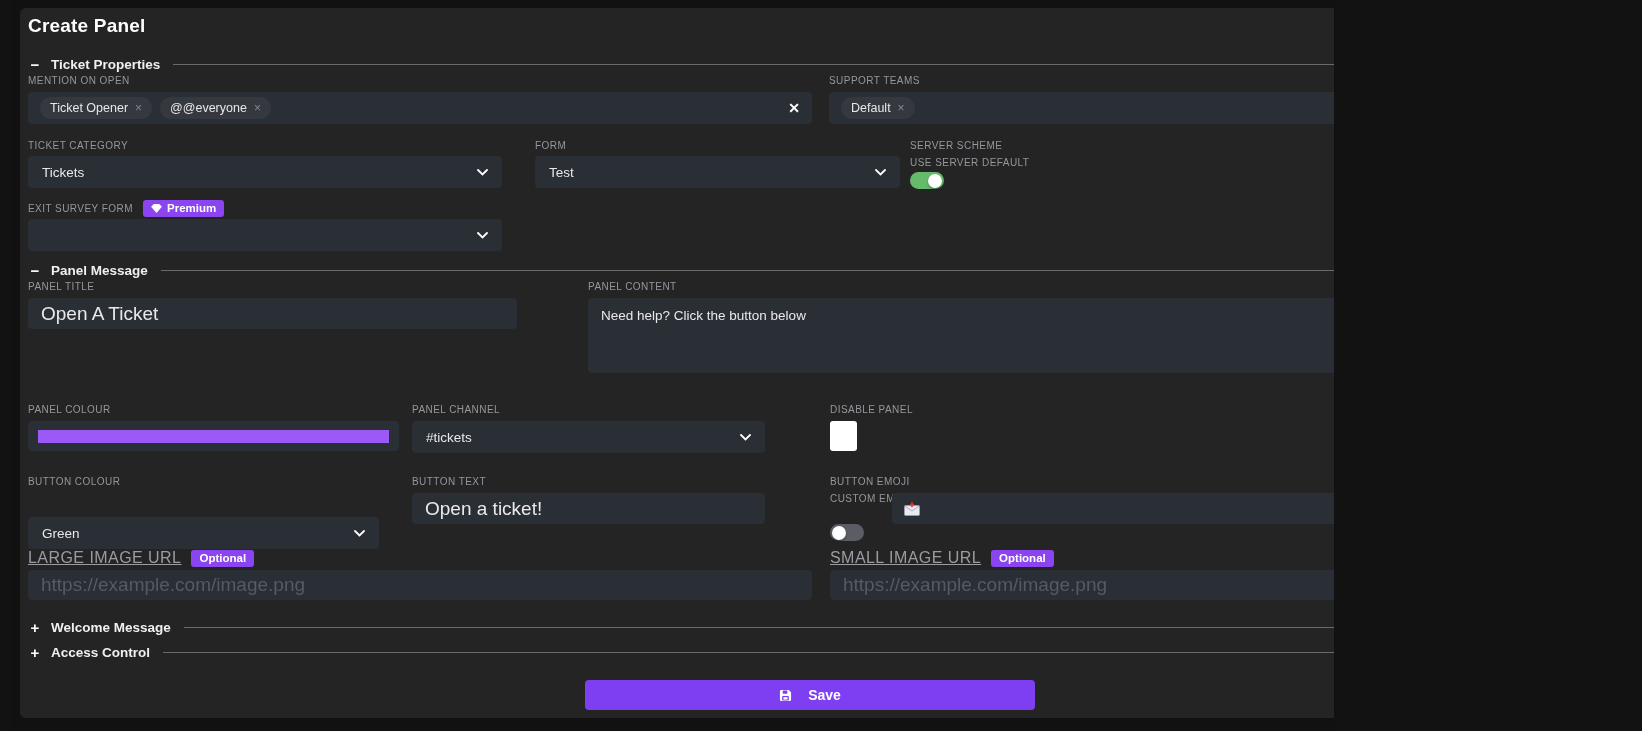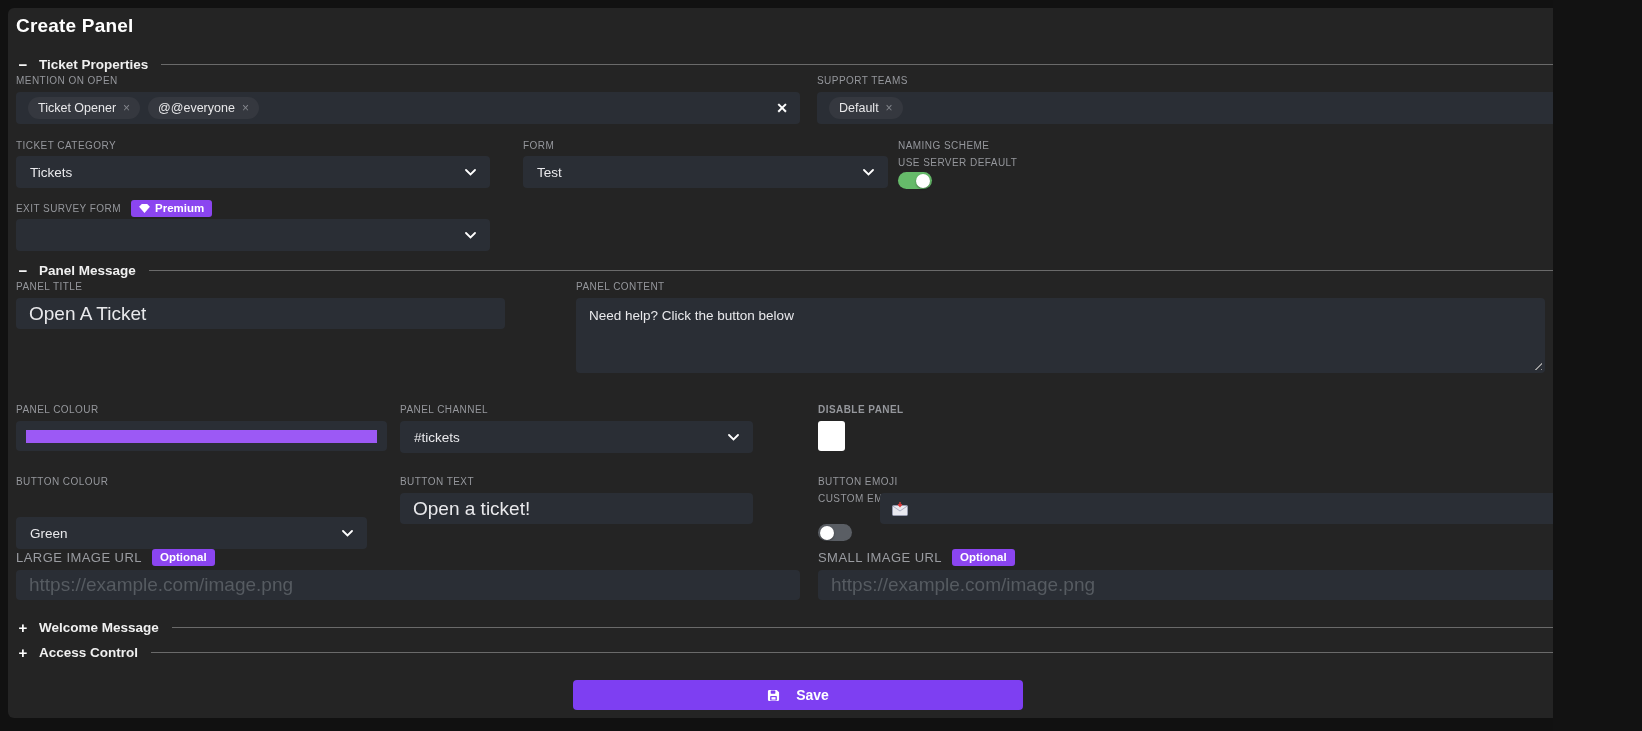--- a/index.html
+++ b/index.html
@@ -1,24 +1,24 @@
 <!DOCTYPE html>
 <html><head>
 <meta charset="utf-8">
 <style>
   html,body{margin:0;padding:0;background:#121212;}
-  .page{position:relative;width:1553px;height:731px;background:#111;font-family:"Liberation Sans",sans-serif;overflow:hidden;}
+  .page{position:relative;width:1322px;height:731px;background:#111;font-family:"Liberation Sans",sans-serif;overflow:hidden;margin-left:12px;}
   .card{position:absolute;left:8px;top:8px;width:1626px;height:710px;background:#242424;border-radius:6px;}
   .abs{position:absolute;}
   .title{font-size:19px;font-weight:700;color:#fff;letter-spacing:.2px;}
   .sec-hdr{display:flex;align-items:center;gap:9px;color:#f0f0f0;font-size:13.5px;font-weight:700;cursor:pointer;}
   .sec-hdr .sicon{font-size:15px;font-weight:700;color:#fff;width:14px;text-align:center;}
   .sec-hdr .line{flex:1;height:1px;background:#6a6a6a;margin-left:4px;}
   .lbl{font-size:10px;color:#95979c;letter-spacing:.45px;font-weight:400;}
-  .lbl2{font-size:13px;color:#9a9ca1;letter-spacing:.45px;}
+  .lbl2{font-size:16px;color:#9a9ca1;letter-spacing:.45px;text-decoration:underline;}
   .inp,.sel,.txtarea,.txtin{background:#2a2e35;border-radius:4px;border:none;box-sizing:border-box;color:#e9e9ec;font-family:"Liberation Sans",sans-serif;}
   .inp{display:flex;align-items:center;padding:7px 12px;gap:8px;}
   .sel{display:flex;align-items:center;justify-content:space-between;padding:16px 14px;font-size:13.5px;cursor:pointer;}
   .txtin{font-size:19px;padding:0 13px;width:100%;height:100%;outline:none;}
   .txtin::placeholder{color:#565b61;}
   .txtarea{font-size:13.5px;padding:10px 13px;resize:none;outline:none;position:relative;}
   .tag{display:inline-flex;align-items:center;background:#35383f;border-radius:14px;height:22px;padding:0 10px;font-size:12.5px;color:#e8e8ea;gap:7px;}
   .tag .x{color:#84878d;font-size:12px;cursor:pointer;}
   .clear-x{margin-left:auto;color:#fff;font-size:14px;font-weight:700;cursor:pointer;}
   .badge{display:inline-flex;align-items:center;gap:5px;background:#8b45f0;color:#fff;font-size:11.5px;font-weight:700;border-radius:3px;padding:2px 8px;line-height:13px;}
@@ -81,21 +81,21 @@
   </div>
 
   <div class="abs lbl" style="left:523px;top:140px;">FORM</div>
   <div class="abs sel" style="left:523px;top:156px;width:365px;height:31px;">
     <span>Test</span>
     <svg width="11" height="7" viewBox="0 0 11 7">
         <path d="M1 1l4.5 4.5L10 1" stroke="#fff" stroke-width="1.8" fill="none" stroke-linecap="round"></path>
       </svg>
   </div>
 
-  <div class="abs lbl" style="left:898px;top:140px;">NAMING SCHEME</div>
+  <div class="abs lbl" style="left:898px;top:140px;">SERVER SCHEME</div>
   <div class="abs lbl" style="left:898px;top:157px;">USE SERVER DEFAULT</div>
   <div class="abs toggle on" style="left:898px;top:172px;">
     <div class="knob"></div>
   </div>
 
   <div class="abs lblrow" style="left:16px;top:200px;">
     <span class="lbl">EXIT SURVEY FORM</span>
     <span class="badge">
       <svg width="11" height="9" viewBox="0 0 12 10">
           <path d="M3 0h6l3 3-6 7-6-7z" fill="#fff"></path>
@@ -133,21 +133,21 @@
   </div>
 
   <div class="abs lbl" style="left:400px;top:404px;">PANEL CHANNEL</div>
   <div class="abs sel" style="left:400px;top:421px;width:353px;height:30px;">
     <span>#tickets</span>
     <svg width="11" height="7" viewBox="0 0 11 7">
         <path d="M1 1l4.5 4.5L10 1" stroke="#fff" stroke-width="1.8" fill="none" stroke-linecap="round"></path>
       </svg>
   </div>
 
-  <div class="abs lbl" style="left:818px;top:404px;font-weight:bold;">DISABLE PANEL</div>
+  <div class="abs lbl" style="left:818px;top:404px;">DISABLE PANEL</div>
   <div class="abs checkbox" style="left:818px;top:421px;"></div>
 
   <div class="abs lbl" style="left:16px;top:476px;">BUTTON COLOUR</div>
   <div class="abs sel" style="left:16px;top:517px;width:351px;height:31px;">
     <span>Green</span>
     <svg width="11" height="7" viewBox="0 0 11 7">
         <path d="M1 1l4.5 4.5L10 1" stroke="#fff" stroke-width="1.8" fill="none" stroke-linecap="round"></path>
       </svg>
   </div>
 

